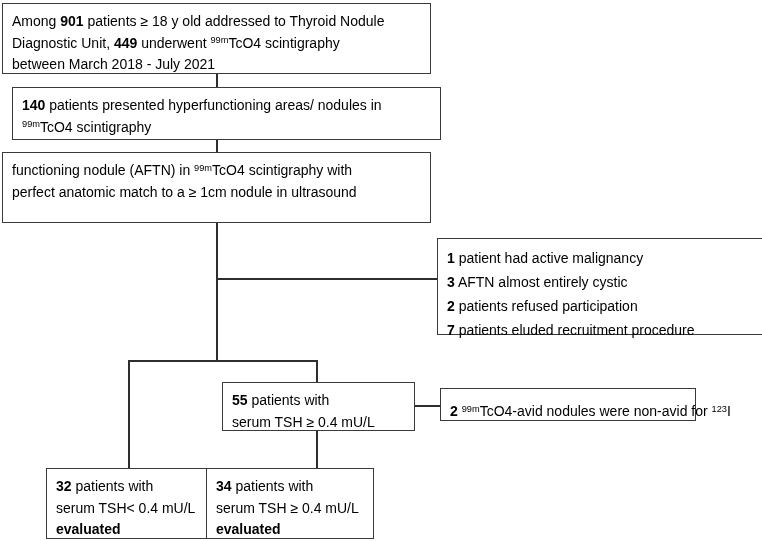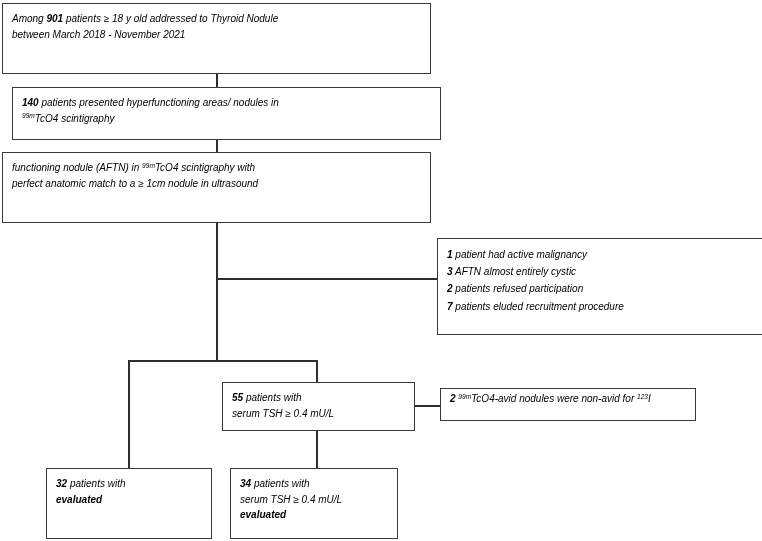--- a/index.html
+++ b/index.html
@@ -17,25 +17,24 @@
     height: 541px;
     background: #ffffff;
     overflow: hidden;
   }
   .box {
     position: absolute;
     box-sizing: border-box;
     border: 1.6px solid #3a3a3a;
     background: #ffffff;
     padding: 7px 9px 6px 9px;
-    font-size: 10px;
+    font-size: 14px;
     line-height: 1.55;
     color: #000000;
     z-index: 3;
-    font-style: italic;
   }
   .box p {
     margin: 0;
     white-space: nowrap;
   }
   .b { font-weight: bold; }
   sup {
     font-size: 0.66em;
     vertical-align: baseline;
     position: relative;
@@ -51,32 +50,33 @@
   .hline { height: 1.6px; }
 
   
   #box-screened   { left: 2px;   top: 3px;   width: 429px; height: 71px; }
   #box-hyper      { left: 12px;   top: 87px;  width: 429px; height: 53px; }
   #box-aftn       { left: 2px;   top: 152px; width: 429px; height: 71px; }
   #box-excluded   { left: 437px; top: 238px; width: 358px; height: 97px;
                     line-height: 1.72; }
   #box-tsh36      { left: 222px; top: 382px; width: 193px; height: 49px; }
   #box-nonavid    { left: 440px; top: 388px; width: 256px; height: 33px;
-                    padding-top: 2px; }
+                    padding-top: 12px; }
   #box-tsh32      { left: 46px;  top: 468px; width: 166px; height: 71px; }
-  #box-tsh34      { left: 230px; top: 468px; width: 168px; height: 71px; }
+  #box-tsh34      { left: 206px; top: 468px; width: 168px; height: 71px; }
 </style>
 </head>
 <body>
 
 <div id="canvas">
 
   <div class="box" id="box-screened">
       <p><span>Among </span><span class="b">901</span><span> patients ≥ 18 y old addressed to Thyroid Nodule</span></p>
-      <p><span>between March 2018 - November 2021</span></p>
+      <p><span>Diagnostic Unit, </span><span class="b">449</span><span> underwent  </span><sup>99m</sup><span>TcO4 scintigraphy</span></p>
+      <p><span>between March 2018 - July 2021</span></p>
     </div>
   <div class="box" id="box-hyper">
       <p><span class="b">140</span><span> patients presented hyperfunctioning areas/ nodules in</span></p>
       <p><sup>99m</sup><span>TcO4 scintigraphy</span></p>
     </div>
   <div class="box" id="box-aftn">
       <p><span>functioning nodule (AFTN) in </span><sup>99m</sup><span>TcO4 scintigraphy with</span></p>
       <p><span>perfect anatomic match to a ≥ 1cm nodule in ultrasound</span></p>
     </div>
   <div class="box" id="box-excluded">
@@ -87,20 +87,21 @@
     </div>
   <div class="box" id="box-tsh36">
       <p><span class="b">55</span><span> patients with</span></p>
       <p><span>serum TSH ≥ 0.4 mU/L</span></p>
     </div>
   <div class="box" id="box-nonavid">
       <p><span class="b">2</span><span> </span><sup>99m</sup><span>TcO4-avid nodules were non-avid for </span><sup>123</sup><span>I</span></p>
     </div>
   <div class="box" id="box-tsh32">
       <p><span class="b">32</span><span> patients with</span></p>
+      <p><span>serum TSH&lt; 0.4 mU/L</span></p>
       <p><span class="b">evaluated</span></p>
     </div>
   <div class="box" id="box-tsh34">
       <p><span class="b">34</span><span> patients with</span></p>
       <p><span>serum TSH ≥ 0.4 mU/L</span></p>
       <p><span class="b">evaluated</span></p>
     </div>
 
   <div id="connector-layer">
       <div class="line vline" style="left: 216px; top: 74px; height: 14px;"></div>

